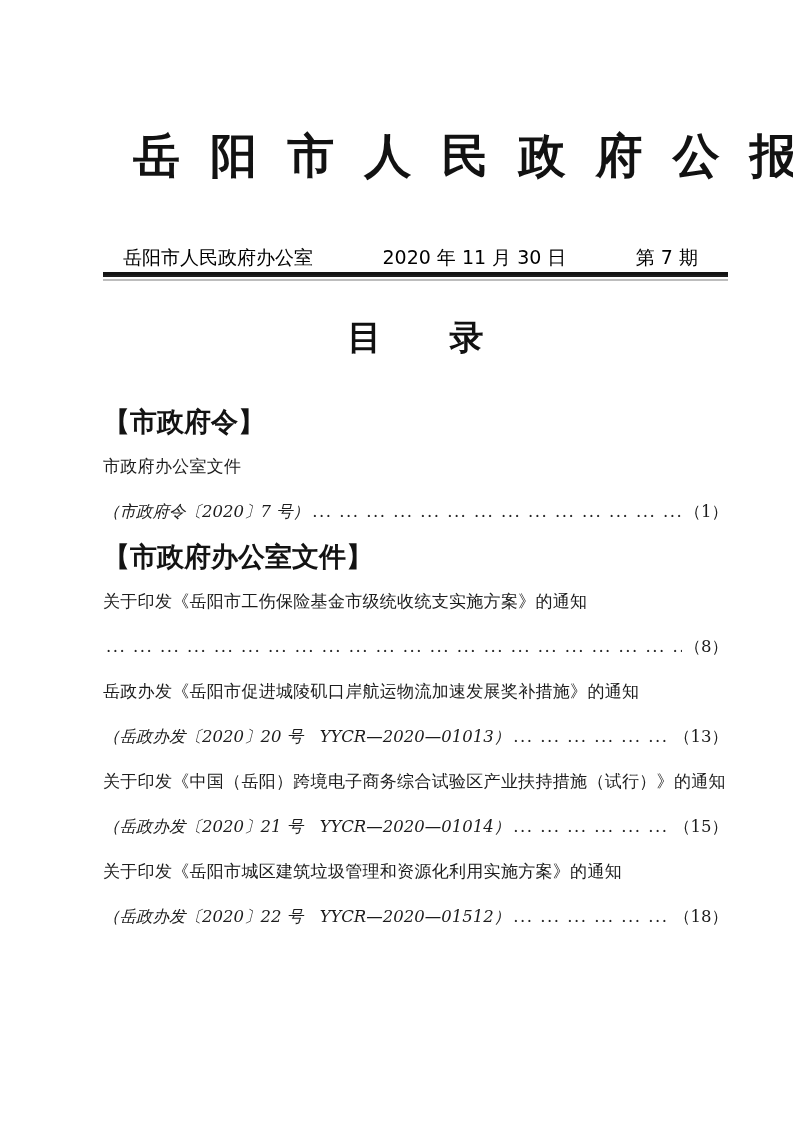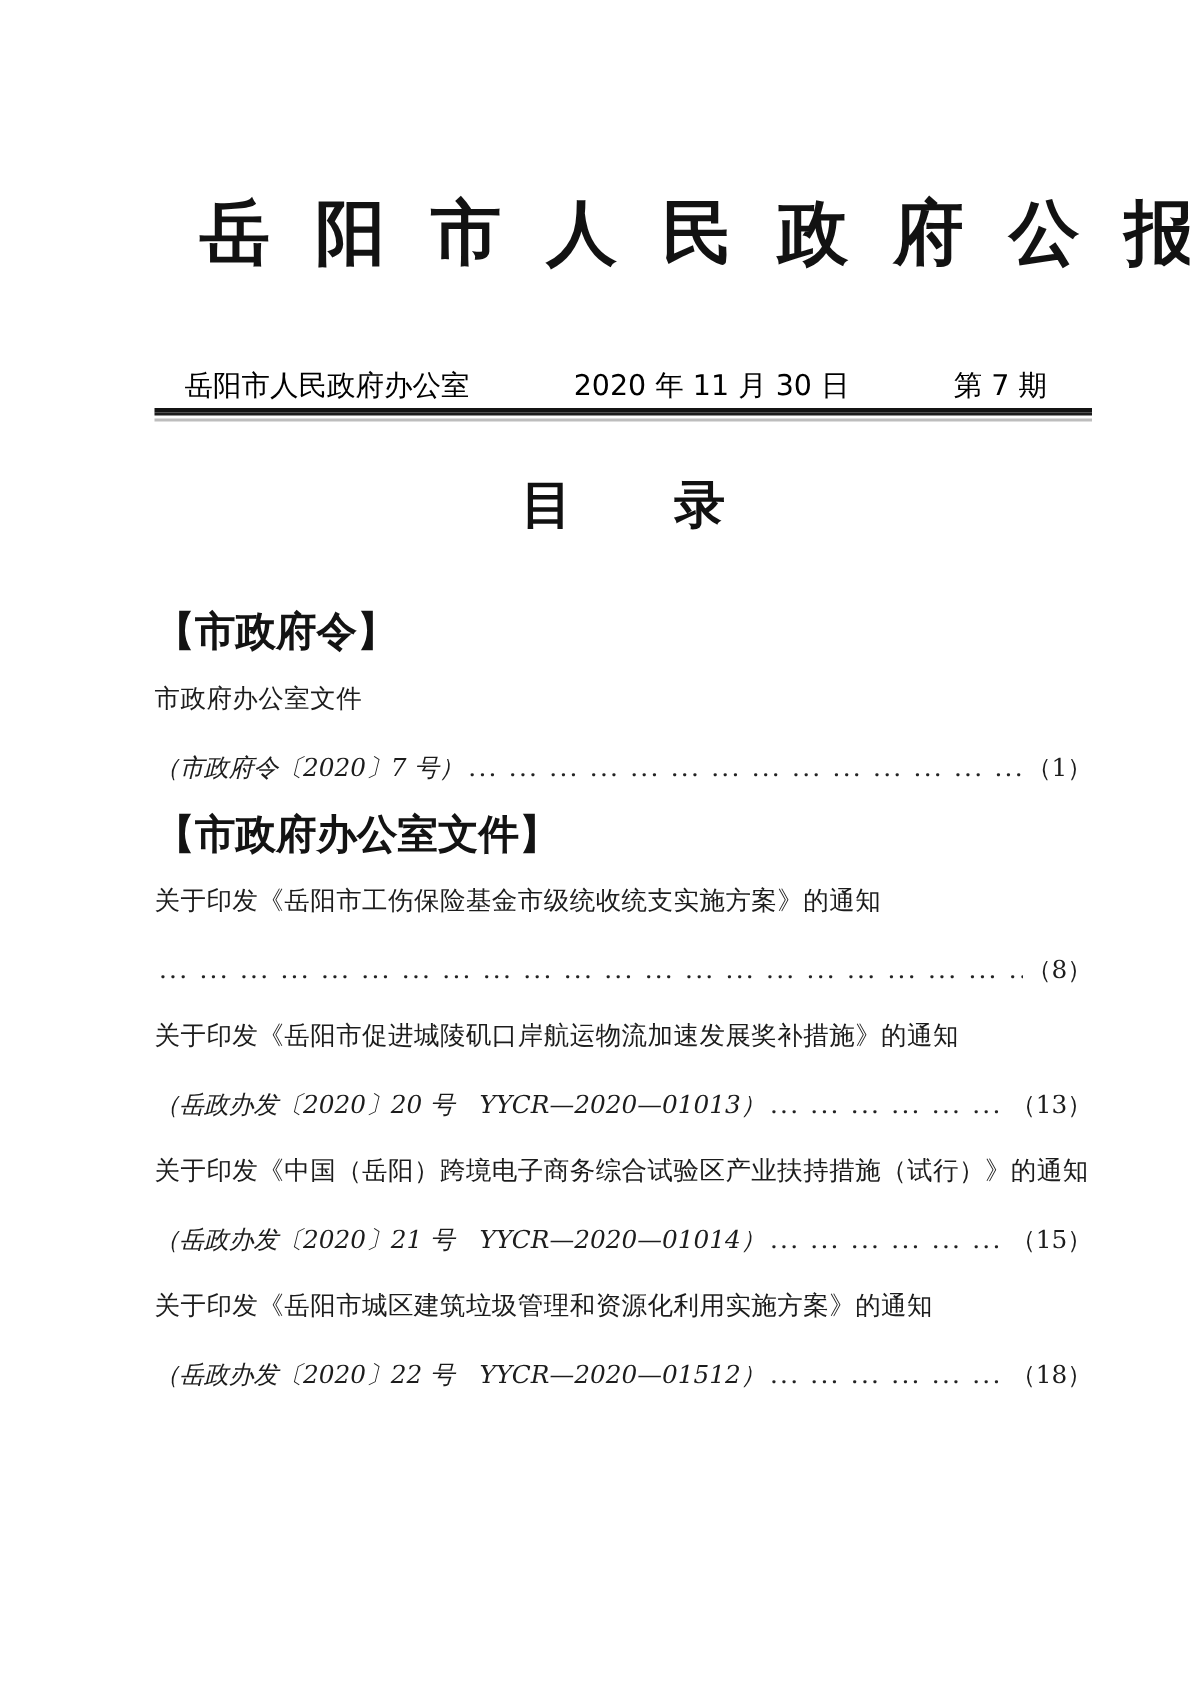--- a/index.html
+++ b/index.html
@@ -137,21 +137,21 @@
         <span class="ref-text">（市政府令〔2020〕7 号）</span>
         <span class="leader">... ... ... ... ... ... ... ... ... ... ... ... ... ... ... ... ... ... ... ... ... ... ... ... ... ... ... ... ... ... ... ... ... ... ... ... ... ... ... ... ... ... ... ... ... ... ... ... ... ... ... ... ... ... ... ... ... ... ... ... </span>
         <span class="page-num">（1）</span>
       </div>
       <div class="toc-section-header">【市政府办公室文件】</div>
       <div class="toc-entry-title">关于印发《岳阳市工伤保险基金市级统收统支实施方案》的通知</div>
       <div class="toc-ref-line">
         <span class="leader">... ... ... ... ... ... ... ... ... ... ... ... ... ... ... ... ... ... ... ... ... ... ... ... ... ... ... ... ... ... ... ... ... ... ... ... ... ... ... ... ... ... ... ... ... ... ... ... ... ... ... ... ... ... ... ... ... ... ... ... </span>
         <span class="page-num">（8）</span>
       </div>
-      <div class="toc-entry-title">关于印发《岳阳市促进城陵矶口岸航运物流加速发展奖补措施》的通知</div>
+      <div class="toc-entry-title">岳政办发《岳阳市促进城陵矶口岸航运物流加速发展奖补措施》的通知</div>
       <div class="toc-ref-line">
         <span class="ref-text">（岳政办发〔2020〕20 号　YYCR—2020—01013）</span>
         <span class="leader">... ... ... ... ... ... ... ... ... ... ... ... ... ... ... ... ... ... ... ... ... ... ... ... ... ... ... ... ... ... ... ... ... ... ... ... ... ... ... ... ... ... ... ... ... ... ... ... ... ... ... ... ... ... ... ... ... ... ... ... </span>
         <span class="page-num">（13）</span>
       </div>
       <div class="toc-entry-title">关于印发《中国（岳阳）跨境电子商务综合试验区产业扶持措施（试行）》的通知</div>
       <div class="toc-ref-line">
         <span class="ref-text">（岳政办发〔2020〕21 号　YYCR—2020—01014）</span>
         <span class="leader">... ... ... ... ... ... ... ... ... ... ... ... ... ... ... ... ... ... ... ... ... ... ... ... ... ... ... ... ... ... ... ... ... ... ... ... ... ... ... ... ... ... ... ... ... ... ... ... ... ... ... ... ... ... ... ... ... ... ... ... </span>
         <span class="page-num">（15）</span>

